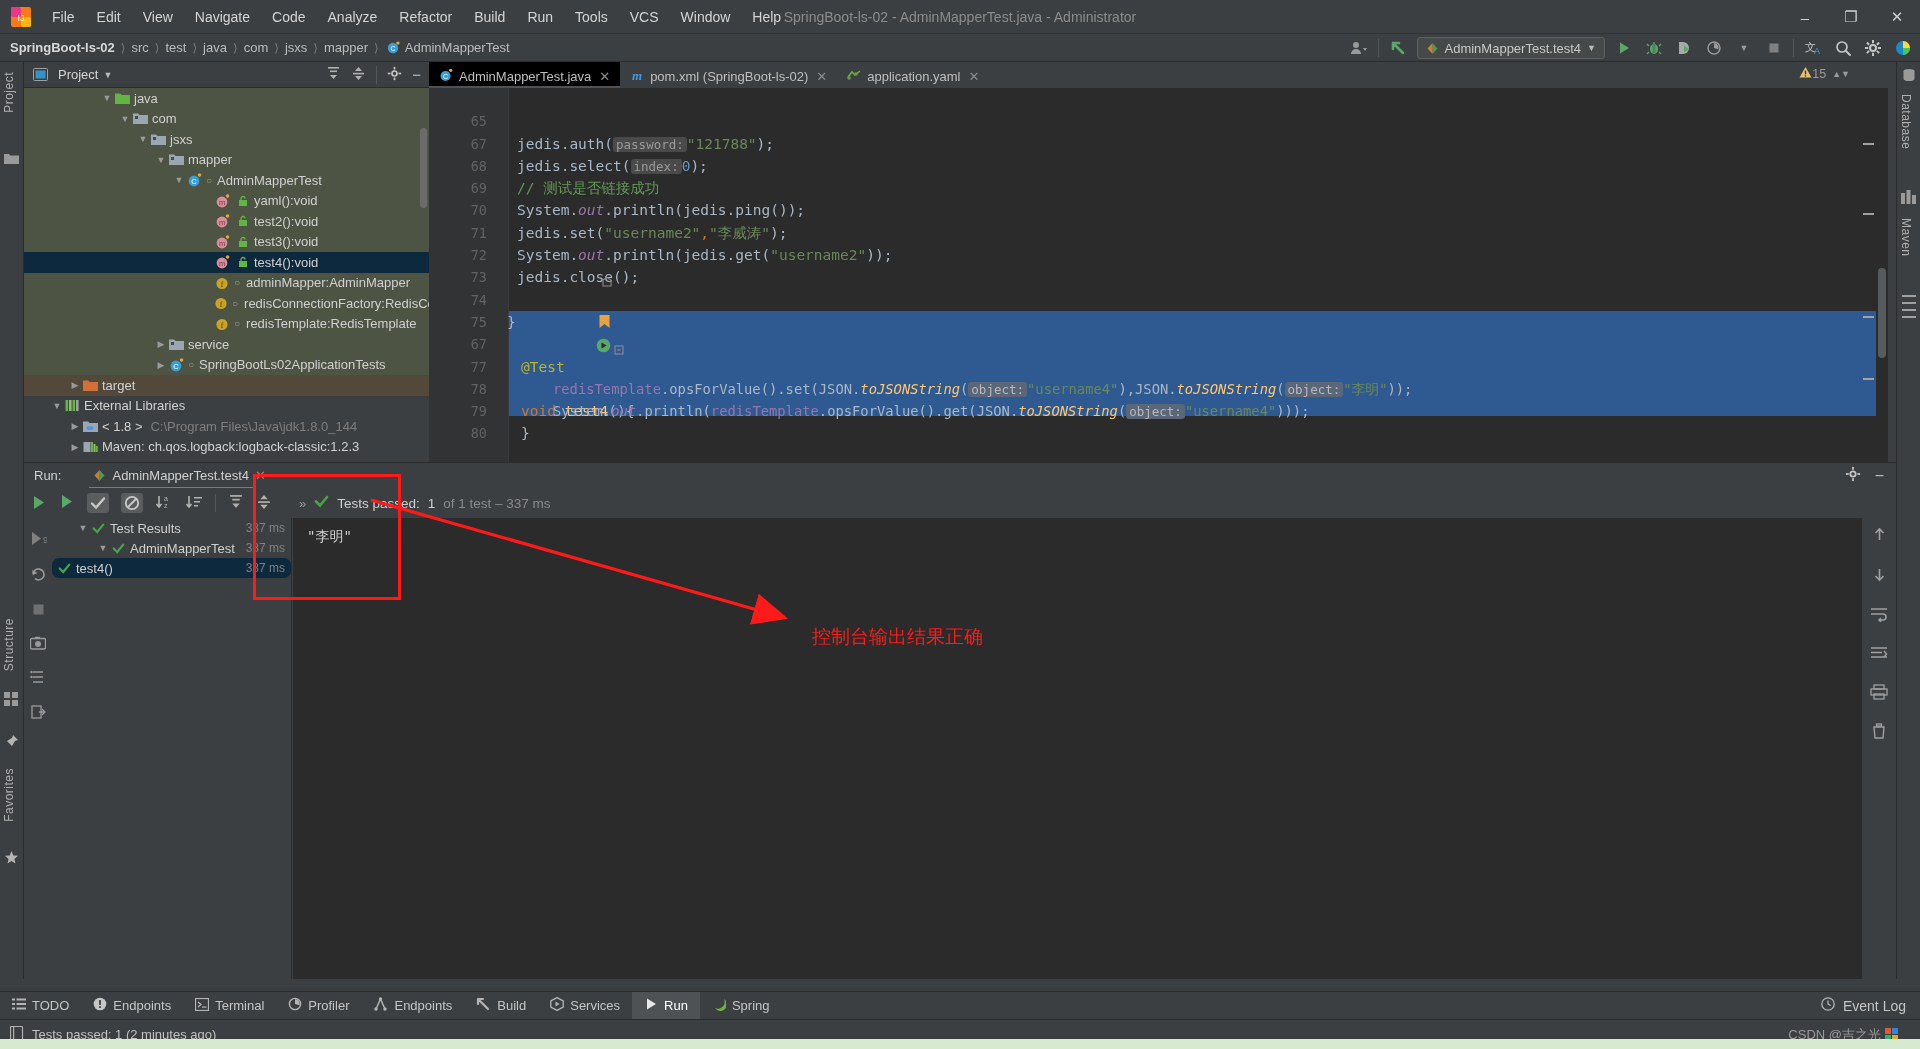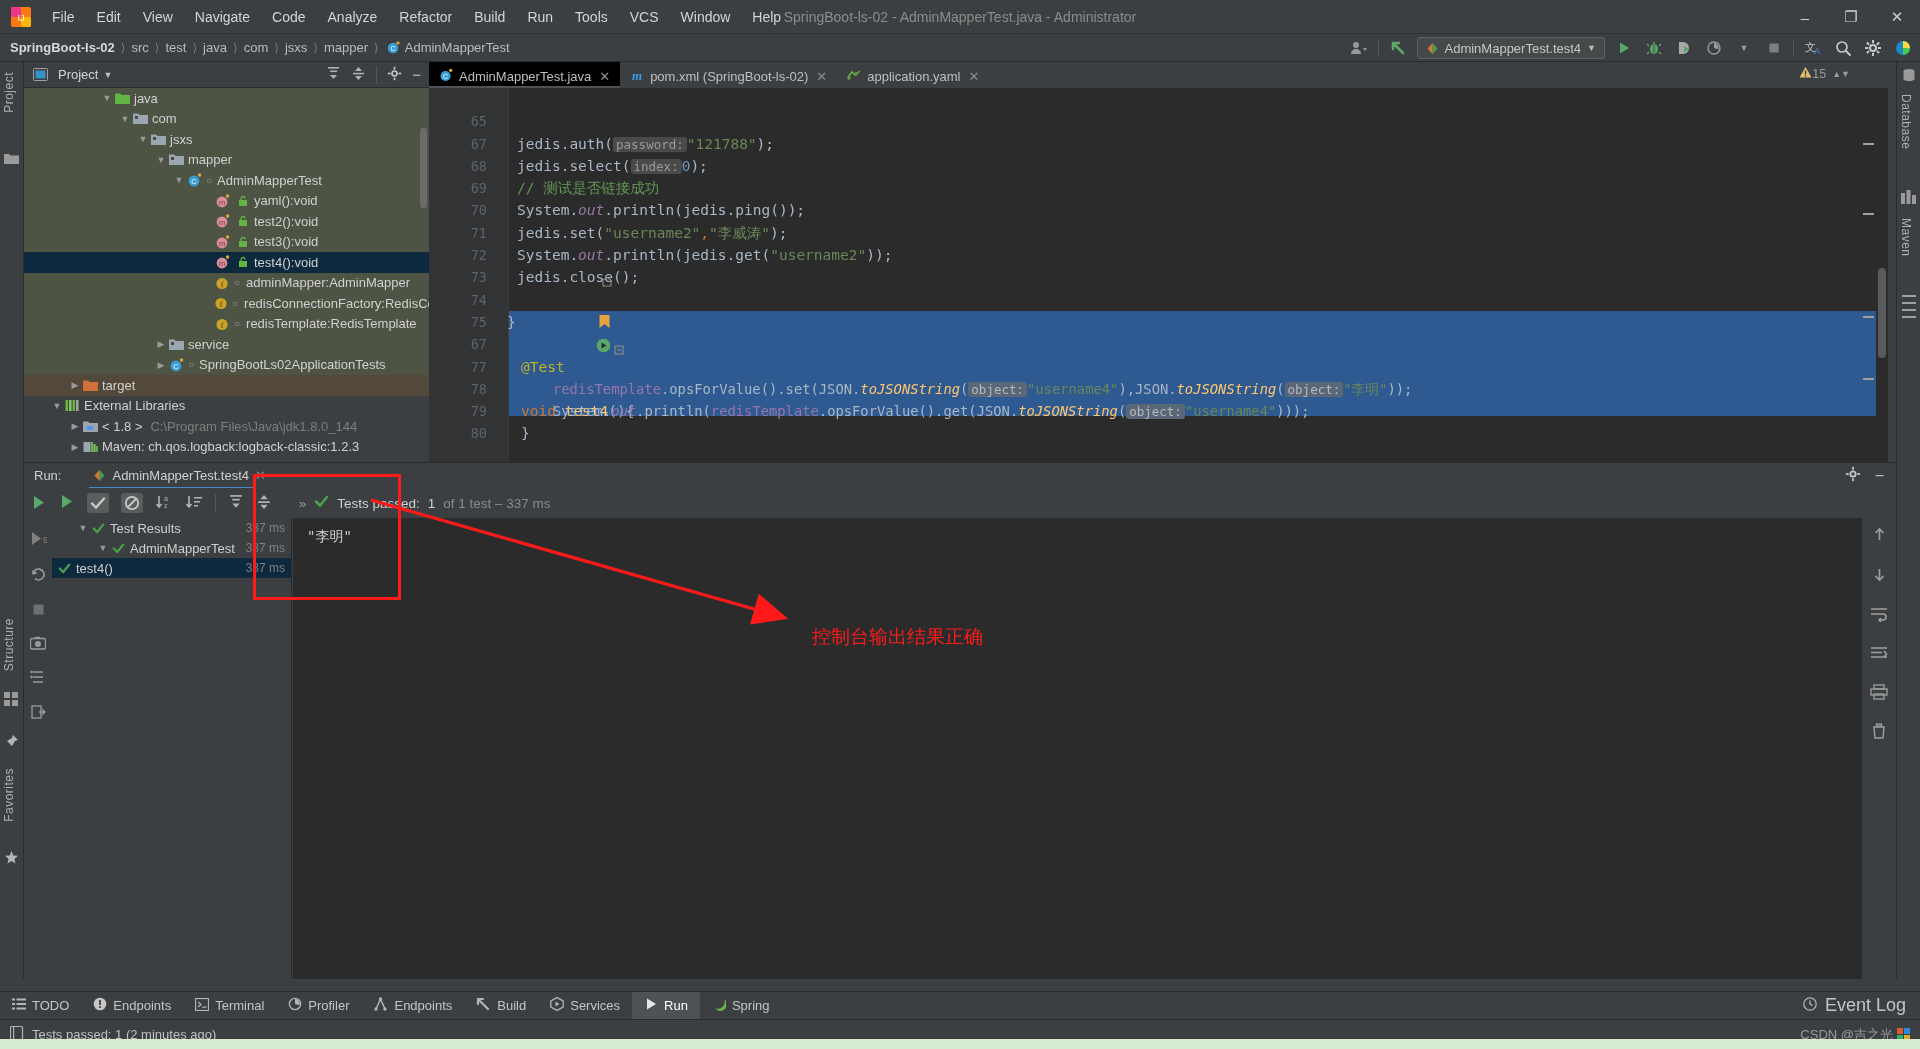--- a/index.html
+++ b/index.html
@@ -200,21 +200,21 @@
   .bt-item {
     display:flex; align-items:center; gap:6px; padding:0 12px; height:28px; font-size:13px; color:#c4c4c4;
   }
   .bt-item.active { background:#4e5254; color:#ffffff; }
   .bt-right { margin-left:auto; display:flex; align-items:center; gap:8px; padding-right:14px; }
   .statusbar {
     position:absolute; left:0; bottom:0; width:1920px; height:30px; background:#3c3f41;
     display:flex; align-items:center; padding-left:10px; font-size:13px; color:#c0c0c0;
     border-top:1px solid #2b2b2b;
   }
-  .csdn { margin-left:auto; padding-right:10px; color:#9a9a9a; font-size:13px; display:flex; align-items:center; gap:4px;}
+  .csdn { margin-left:auto; padding-right:22px; color:#9a9a9a; font-size:13px; display:flex; align-items:center; gap:4px;}
   .csdn-sq { width:13px; height:13px; display:inline-block; }
   .taskbar-peek {
     position:absolute; left:0; bottom:0; width:1920px; height:10px; background:#d6ead0;
   }
 </style>
 </head>
 <body>
 
 <div id="app">
 
@@ -1019,21 +1019,21 @@
         <div class="tt-row" style="padding-left:44px;">
           <span class="arrow">▼</span>
           <span class="ic">
               <svg width="13" height="13" viewBox="0 0 15 15">
                 <path d="M2 7.5 L6 11.5 L13 3" stroke="#4c9f4c" stroke-width="2.6" fill="none" stroke-linecap="round"></path>
               </svg>
             </span>
           <span>AdminMapperTest</span>
           <span class="tt-time">337 ms</span>
         </div>
-        <div class="tt-row sel" style="">
+        <div class="tt-row sel" style="border-radius:7px;">
           <span class="ic">
               <svg width="13" height="13" viewBox="0 0 15 15">
                 <path d="M2 7.5 L6 11.5 L13 3" stroke="#4c9f4c" stroke-width="2.6" fill="none" stroke-linecap="round"></path>
               </svg>
             </span>
           <span>test4()</span>
           <span class="tt-time">337 ms</span>
         </div>
       </div>
 
@@ -1157,21 +1157,21 @@
       <span><svg width="14" height="14" viewBox="0 0 14 14">
             <path d="M12 2 a6.5 6.5 0 1 1 -9 9 c3 1.5 7 0.5 9 -3 1 -2 1 -4.5 0 -6z" fill="#6db33f"></path>
           </svg></span>
       <span>Spring</span>
     </div>
     <div class="bt-right">
       <span><svg width="14" height="14" viewBox="0 0 14 14">
             <circle cx="7" cy="7" r="6.2" fill="none" stroke="#b4b4b4" stroke-width="1.3"></circle>
             <path d="M7 3.5 L7 7 L9.6 8.6" stroke="#b4b4b4" stroke-width="1.3" fill="none"></path>
           </svg></span>
-      <span style="font-size:18px;color:#c4c4c4;">Event Log</span>
+      <span style="font-size:14px;color:#c4c4c4;">Event Log</span>
     </div>
   </div>
 
   <div class="statusbar">
     <span style="margin-right:8px;">
       <svg width="14" height="15" viewBox="0 0 14 15">
           <rect x="0.5" y="0.5" width="12" height="14" rx="1.2" fill="none" stroke="#b0b0b0" stroke-width="1.2"></rect>
           <rect x="3" y="0.5" width="1.2" height="14" fill="#b0b0b0"></rect>
         </svg>
     </span>

